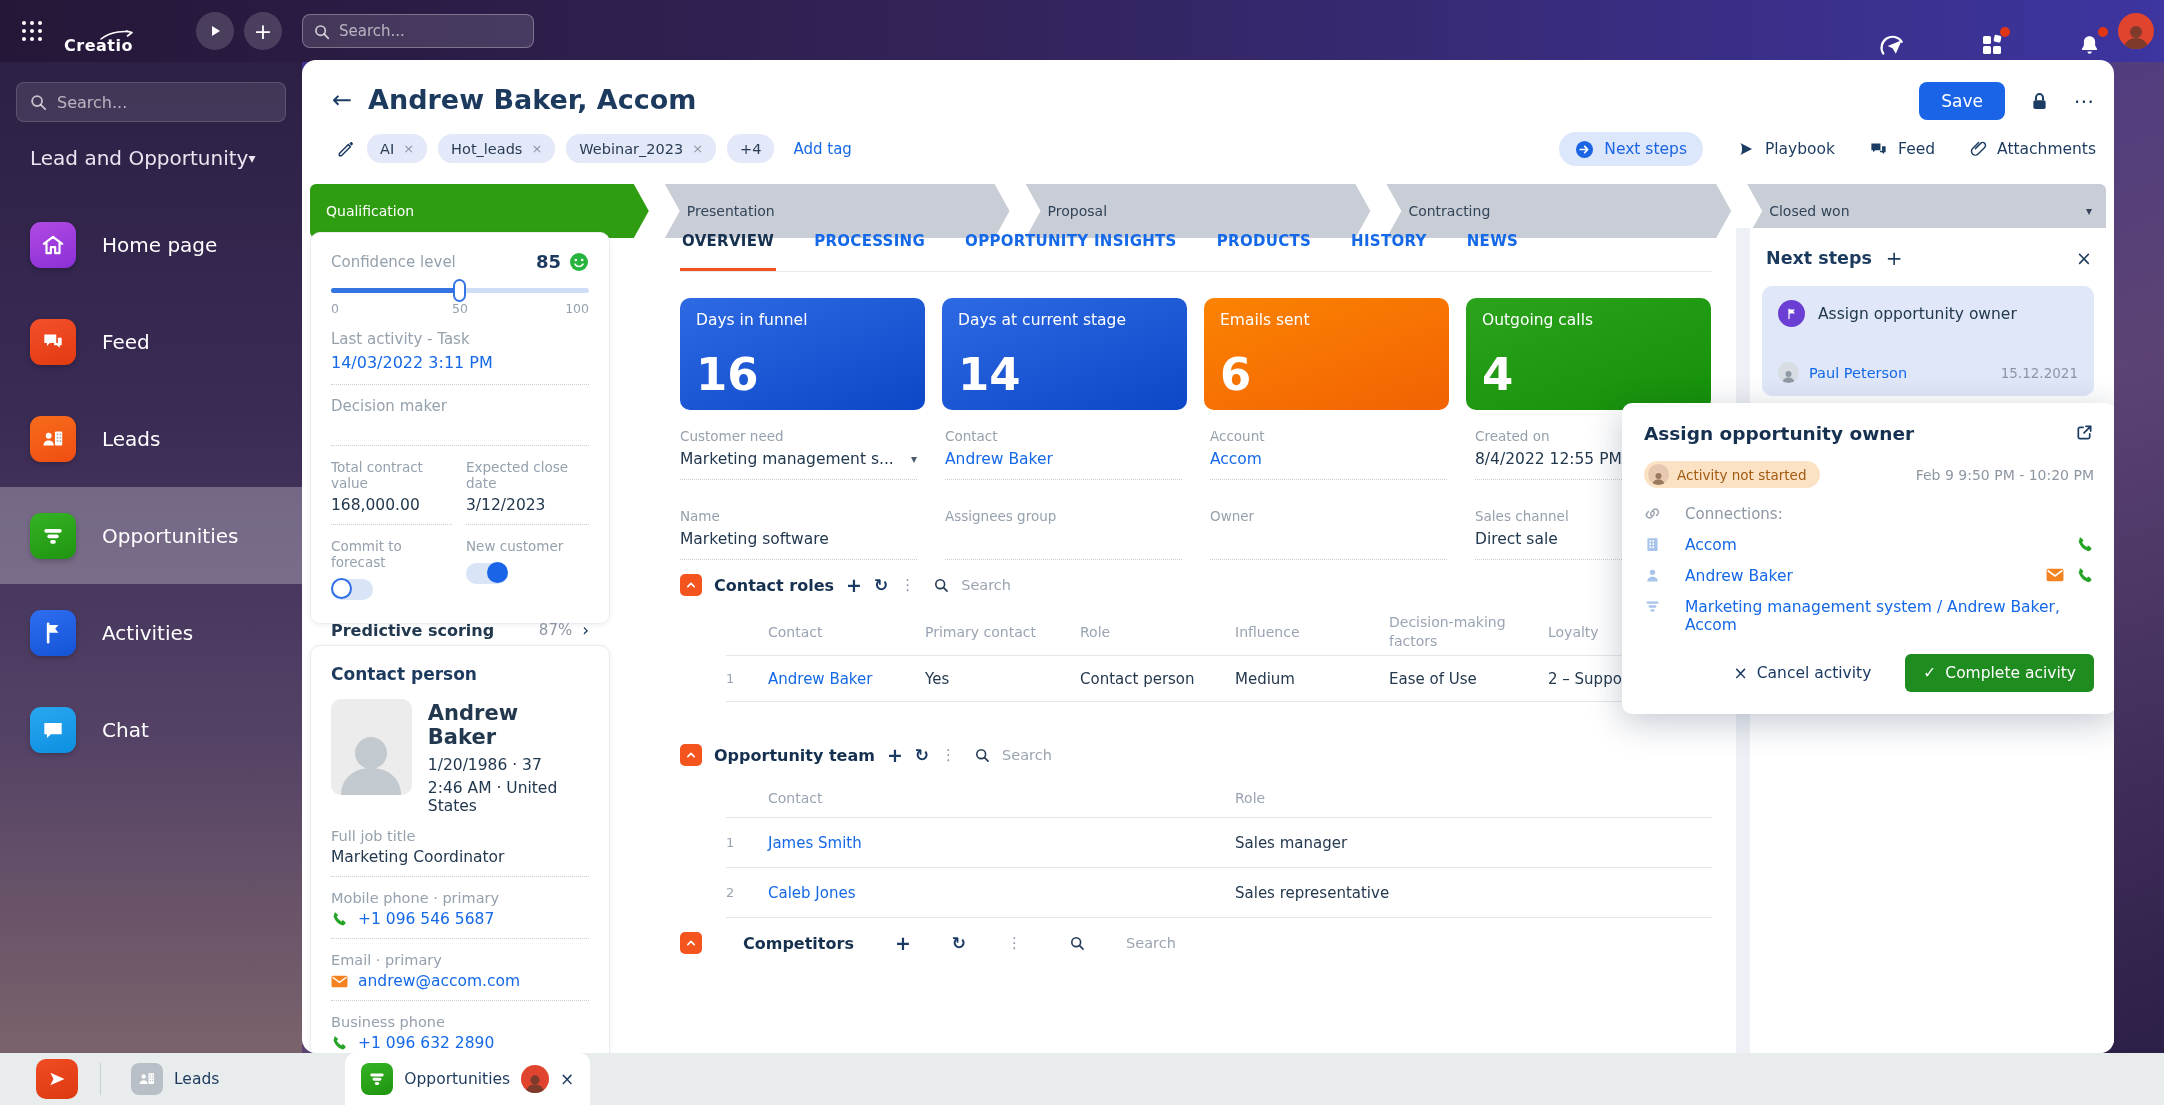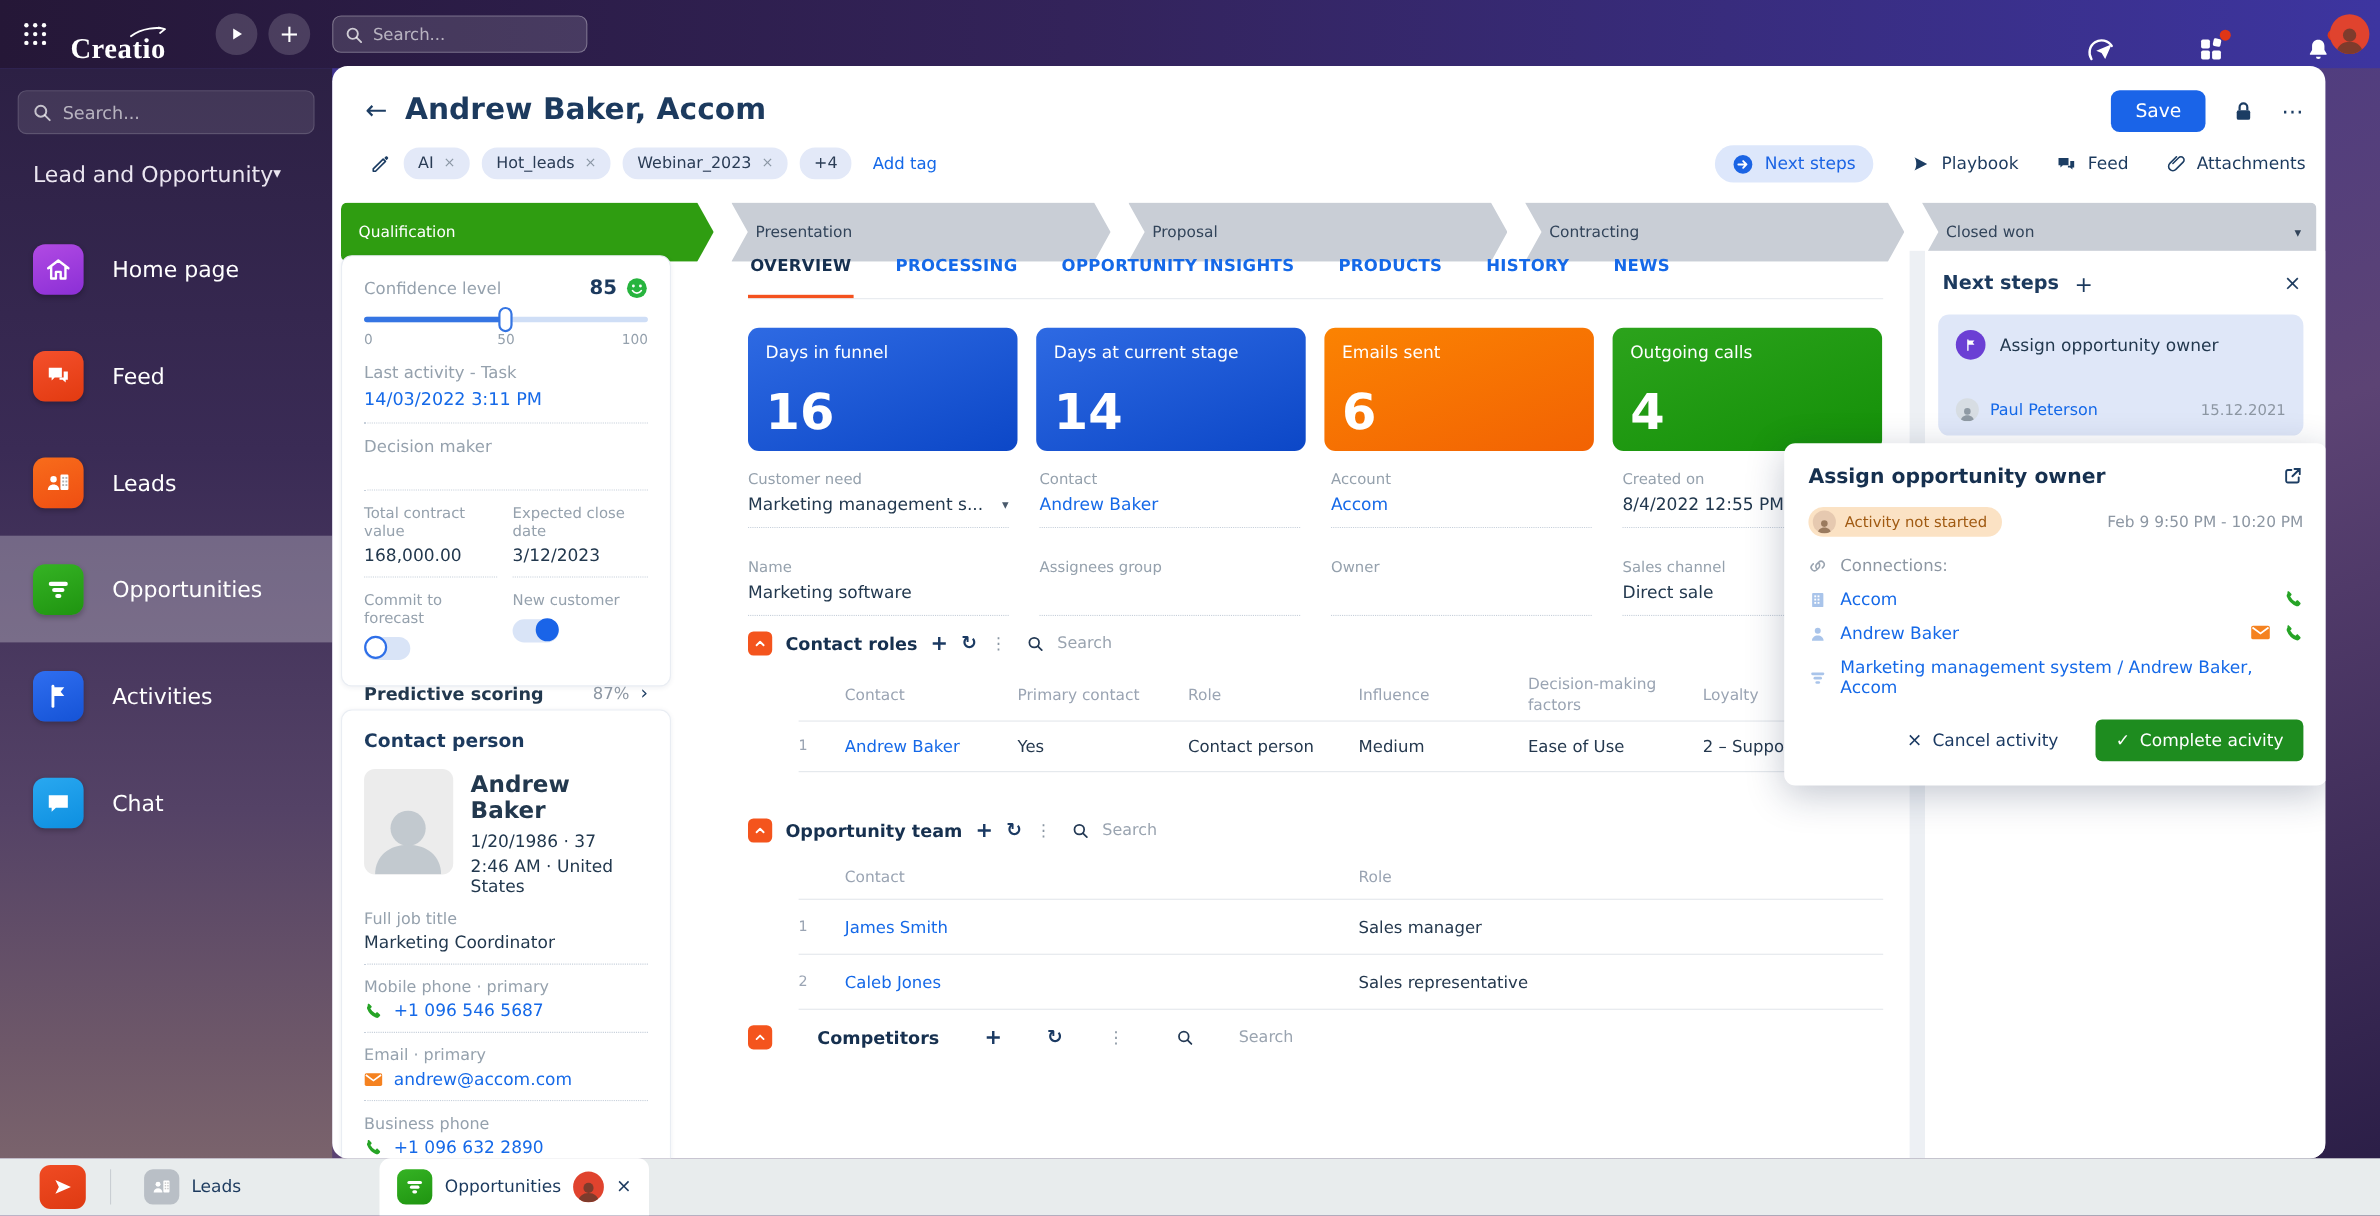--- a/index.html
+++ b/index.html
@@ -9,21 +9,21 @@
     background:linear-gradient(160deg,#3c3194 0%,#4b3a85 35%,#5c4374 60%,#281c44 100%);
     position:relative; color:#22384e;
   }
   .abs { position:absolute; }
   svg { display:block; }
 
   
   .topbar { position:absolute; left:0; top:0; width:2164px; height:62px;
     background:linear-gradient(90deg,#251737 0%,#33235a 45%,#3d35a0 100%);
     display:flex; align-items:center; }
-  .brand { color:#fff; font-size:26px; font-weight:600; letter-spacing:.5px; position:relative;font-family:Liberation Serif, serif; }
+  .brand { color:#fff; font-size:16px; font-weight:600; letter-spacing:.5px; position:relative; }
   .brand .swoosh { position:absolute; right:-2px; top:-7px; }
   .round-btn { width:38px; height:38px; border-radius:50%; background:rgba(255,255,255,.16);
     display:flex; align-items:center; justify-content:center; color:#fff; }
   .top-search { width:232px; height:34px; border-radius:8px; background:rgba(255,255,255,.13);
     border:1px solid rgba(255,255,255,.30); display:flex; align-items:center; gap:9px; padding:0 10px; }
   .top-search input { background:transparent; border:none; outline:none; color:#fff; font-size:15px; width:170px; font-family:inherit; }
   .top-search input::placeholder, .side-search input::placeholder { color:rgba(255,255,255,.62); }
   .top-ico { position:relative; width:34px; height:34px; display:flex; align-items:center; justify-content:center; color:#fff; }
   .reddot { position:absolute; top:-1px; right:-1px; width:10px; height:10px; border-radius:50%; background:#e03616; }
 
@@ -128,21 +128,21 @@
   .ns-card { margin:16px 20px 0 12px; background:#dfe7f8; border-radius:10px; height:110px; position:relative; padding:14px 16px; }
   .flagc { width:27px; height:27px; border-radius:50%; background:#6b3fd4; display:flex; align-items:center; justify-content:center; }
 
   
   .popup { position:absolute; left:1320px; top:343px; width:494px; background:#fff; border-radius:10px;
     box-shadow:0 8px 34px rgba(20,35,70,.25); padding:20px 22px 22px; z-index:50; }
   .pp-title-row { display:flex; justify-content:space-between; align-items:flex-start; }
   .pp-title { font-size:18.5px; font-weight:bold; color:#16304f; }
   .badge { display:inline-flex; align-items:center; gap:8px; background:#fbe2c4; border-radius:15px; padding:3px 13px 3px 4px;
     font-size:13.5px; color:#a05a12; }
-  .conn-row { display:flex; align-items:center; gap:12px; margin-top:13px; }
+  .conn-row { display:flex; gap:24px; margin-top:13px; }
   .conn-link { font-size:15.5px; color:#1569e8; }
   .pp-btns { display:flex; align-items:center; justify-content:flex-end; gap:34px; margin-top:20px; }
   .cancel { display:flex; align-items:center; gap:9px; color:#1b3a63; font-size:15.5px; }
   .complete { display:flex; align-items:center; gap:9px; background:#1e8c1f; color:#fff; font-size:15.5px;
     border:none; border-radius:6px; padding:10px 18px; font-family:inherit; }
 
   
   .taskbar { position:absolute; left:0; top:1053px; width:2164px; height:52px; background:#e8eced; display:flex; align-items:center; }
   .tb-app { width:42px; height:40px; border-radius:10px; background:linear-gradient(160deg,#f04b23,#de3a12);
     display:flex; align-items:center; justify-content:center; margin-left:36px; }

